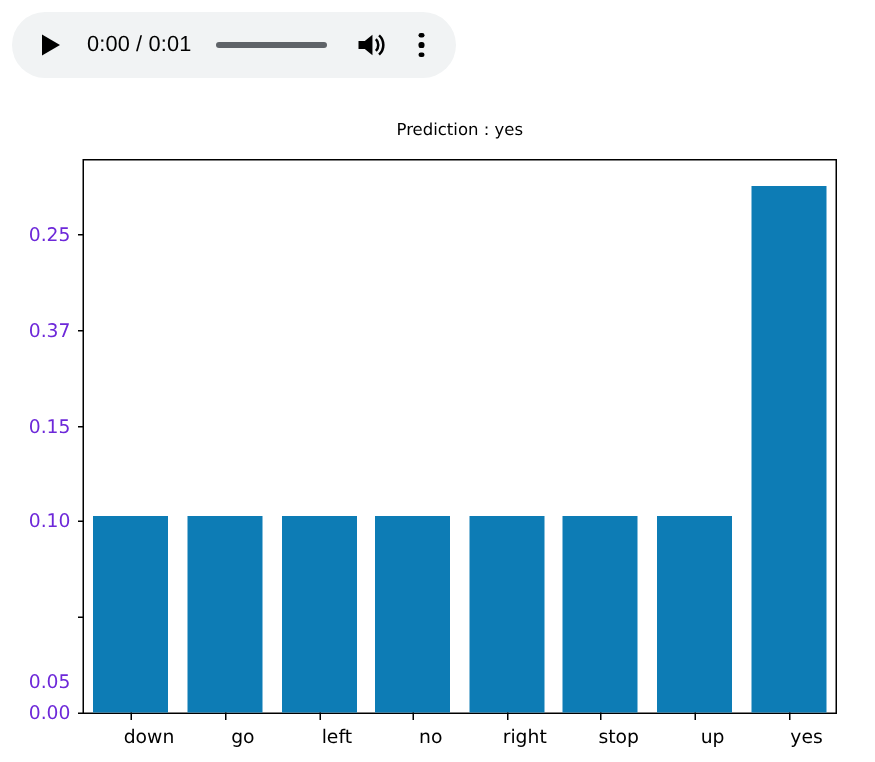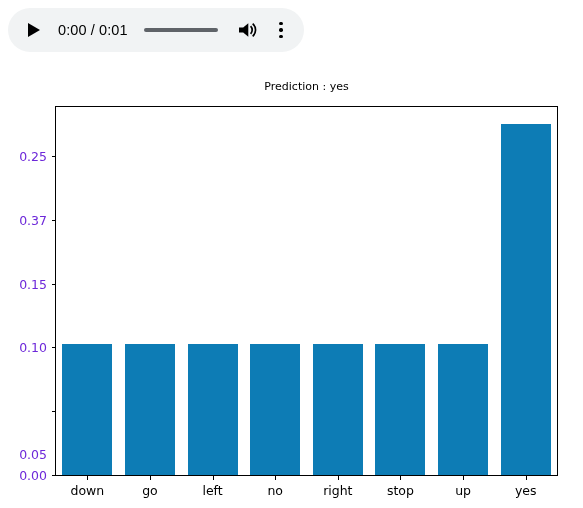--- a/index.html
+++ b/index.html
@@ -181,20 +181,21 @@
   }
   .xtick-label {
     position: absolute;
     top: 100%;
     margin-top: 8px;
     transform: translateX(-50%);
     font-family: "DejaVu Sans", sans-serif;
     font-size: 12.5px;
     color: #000000;
     white-space: nowrap;
+    margin-left: 12px;
   }
 </style>
 </head>
 <body>
 
 <div id="audio-player">
   <button id="play-button" aria-label="play">
     <span class="tri"></span>
   </button>
 

